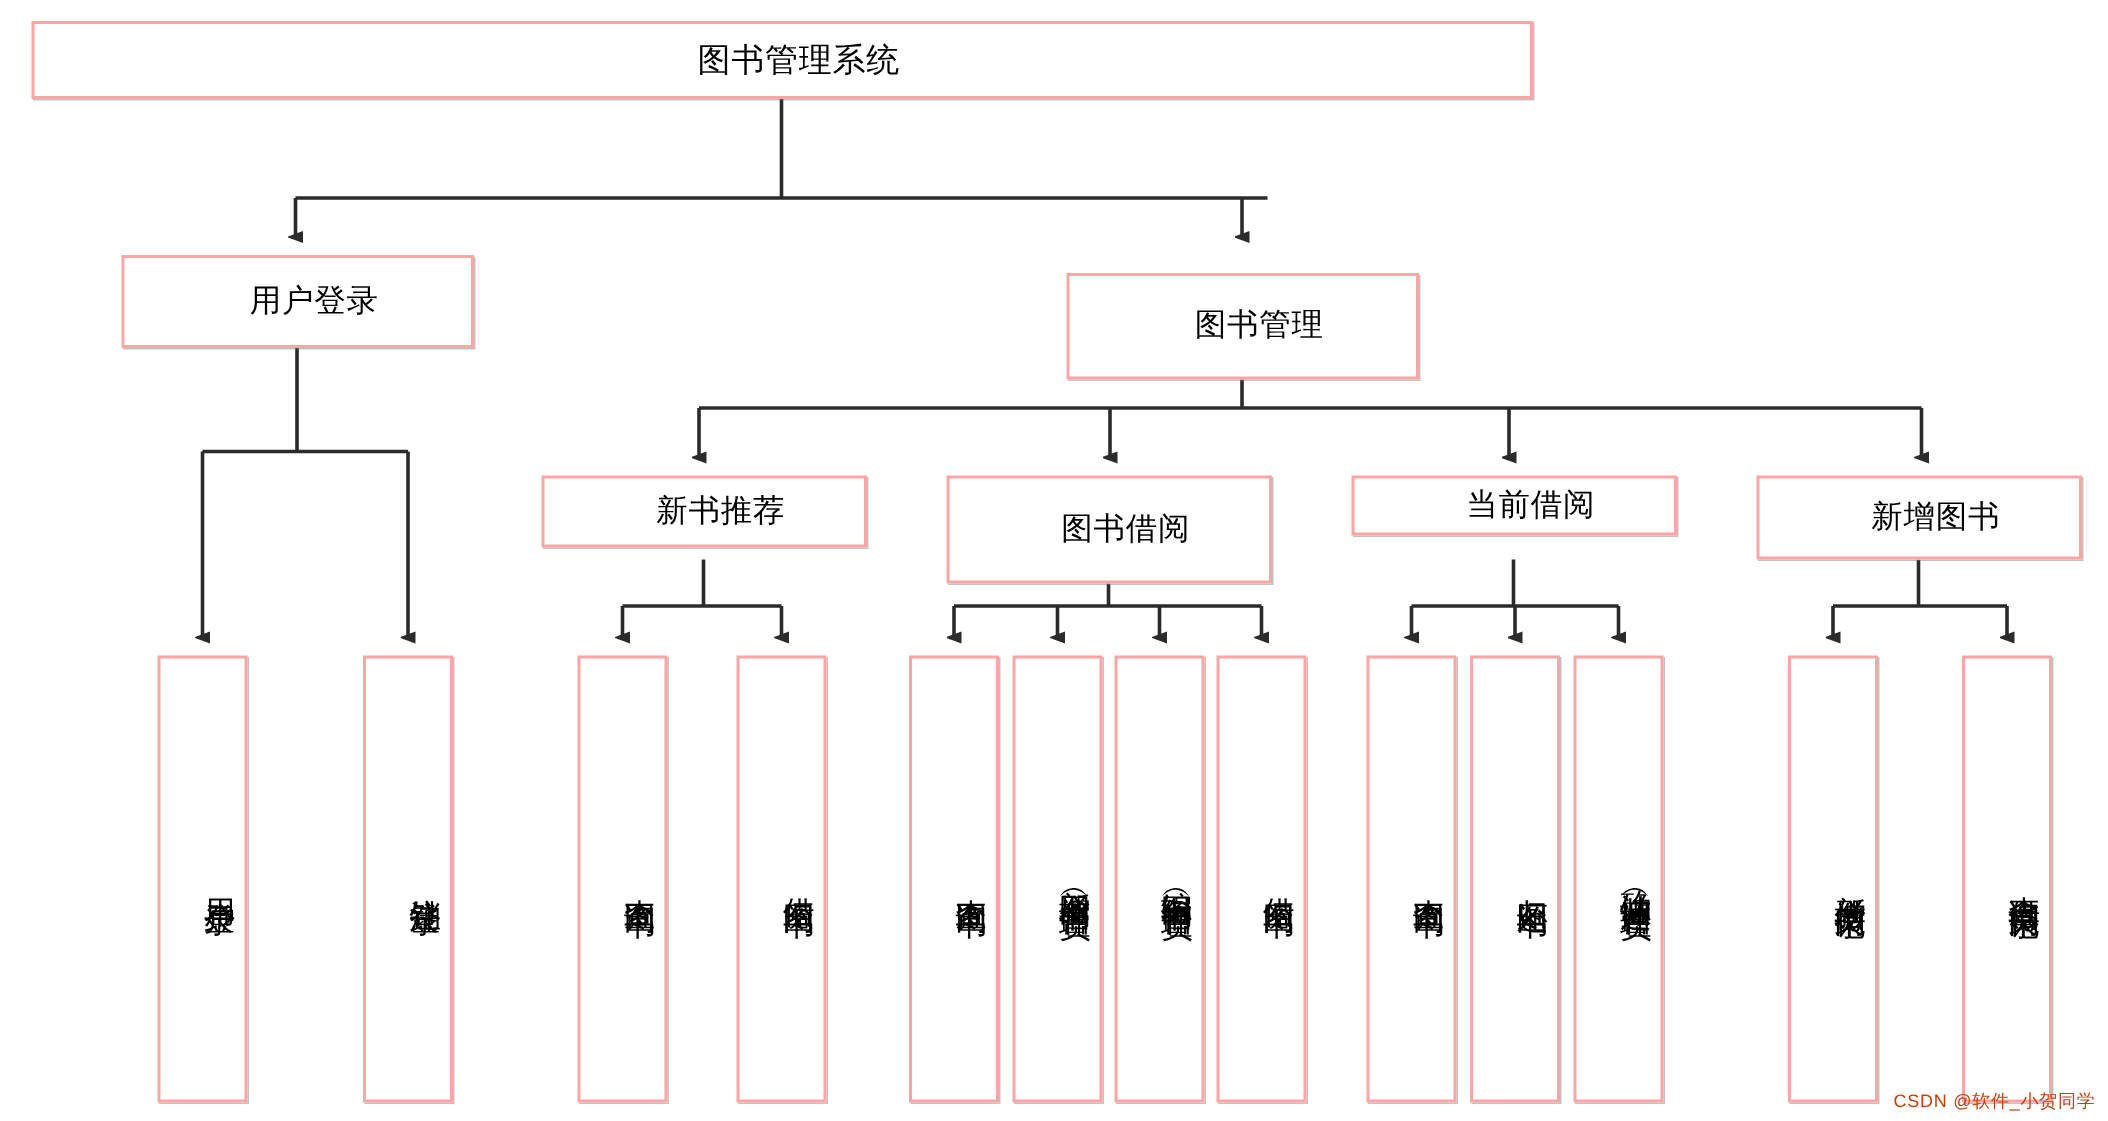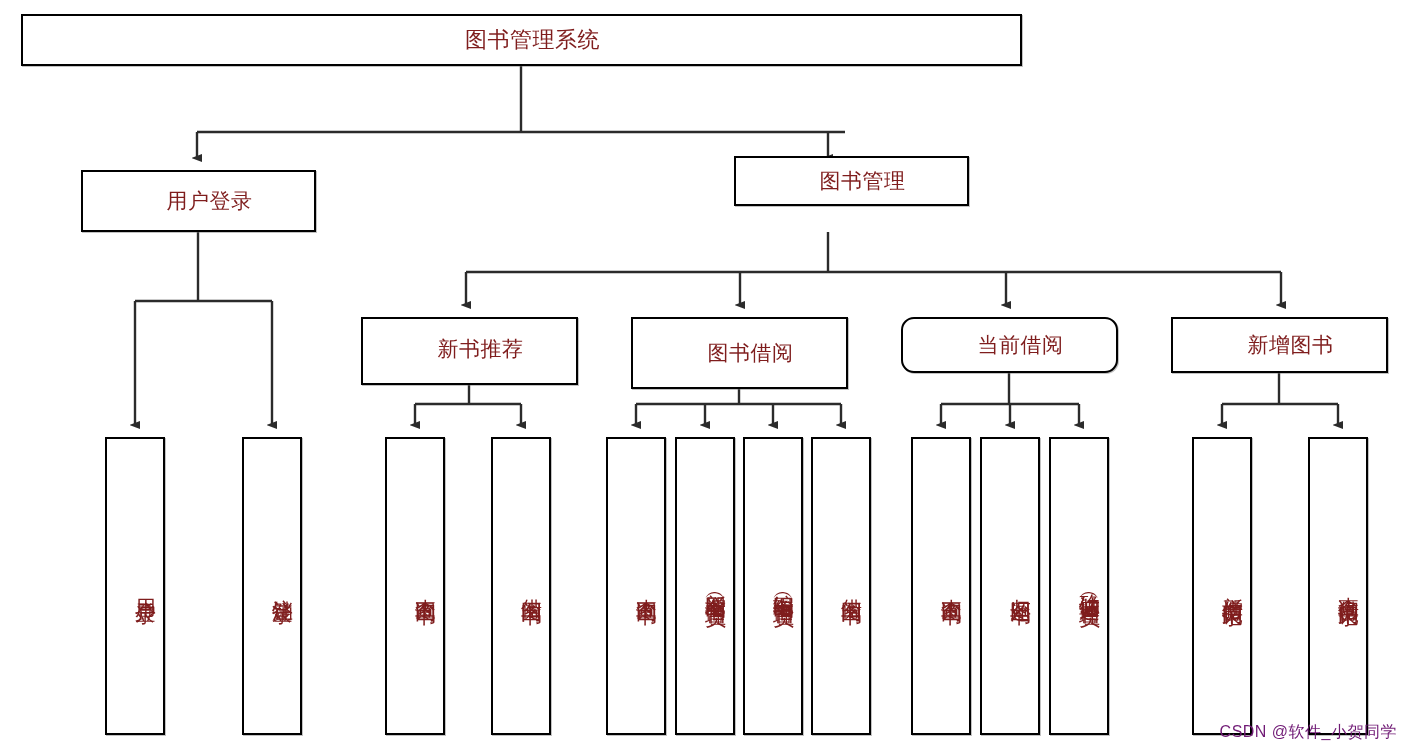--- a/index.html
+++ b/index.html
@@ -18,26 +18,26 @@
   #connectors {
     position: absolute;
     left: 0;
     top: 0;
     width: 1405px;
     height: 747px;
   }
   .node {
     position: absolute;
     box-sizing: border-box;
-    border: 2px solid #000000;
+    border: 2px solid #fca5a5;
     background: #ffffff;
     display: flex;
     align-items: center;
     justify-content: center;
-    color: #7f1d1d;
+    color: #000000;
     box-shadow: 1px 1px 0 rgba(120,120,120,0.45);
     padding-left: 22px;
   }
   .node .label {
     display: block;
     text-align: center;
     line-height: 1.18;
     letter-spacing: 0.5px;
   }
   
@@ -57,22 +57,22 @@
     font-size: 21px;
     line-height: 1.1;
     letter-spacing: 2px;
     white-space: nowrap;
     max-height: 100%;
   }
   #watermark {
     position: absolute;
     right: 8px;
     bottom: 4px;
-    font-size: 16px;
-    color: #701a75;
+    font-size: 12px;
+    color: #c2410c;
     white-space: nowrap;
     letter-spacing: 0.5px;
   }
 </style>
 </head>
 <body>
 
 <div id="stage">
 
   <svg id="connectors" viewBox="0 0 1405 747" xmlns="http://www.w3.org/2000/svg">
@@ -125,31 +125,31 @@
     </g>
   </svg>
 
   <div class="node horiz root" style="left:21px; top:14px; width:1001px; height:52px;">
     <span class="label">图书管理系统</span>
   </div>
 
   <div class="node horiz" style="left:81px; top:170px; width:235px; height:62px;">
     <span class="label">用户登录</span>
   </div>
-  <div class="node horiz" style="left:711px; top:156px; width:235px; height:50px;margin-left:23px;">
+  <div class="node horiz" style="left:711px; top:182px; width:235px; height:71px;">
     <span class="label">图书管理</span>
   </div>
 
-  <div class="node horiz" style="left:361px; top:317px; width:217px; height:68px;font-family:Liberation Mono, monospace;">
+  <div class="node horiz" style="left:361px; top:317px; width:217px; height:48px;">
     <span class="label">新书推荐</span>
   </div>
   <div class="node horiz" style="left:631px; top:317px; width:217px; height:72px;">
     <span class="label">图书借阅</span>
   </div>
-  <div class="node horiz" style="left:901px; top:317px; width:217px; height:56px;border-radius:13px;">
+  <div class="node horiz" style="left:901px; top:317px; width:217px; height:40px;">
     <span class="label">当前借阅</span>
   </div>
   <div class="node horiz" style="left:1171px; top:317px; width:217px; height:56px;">
     <span class="label">新增图书</span>
   </div>
 
   <div class="node vert" style="left:105px; top:437px; width:60px; height:298px;">
     <span class="label">用户登录</span>
   </div>
   <div class="node vert" style="left:242px; top:437px; width:60px; height:298px;">

